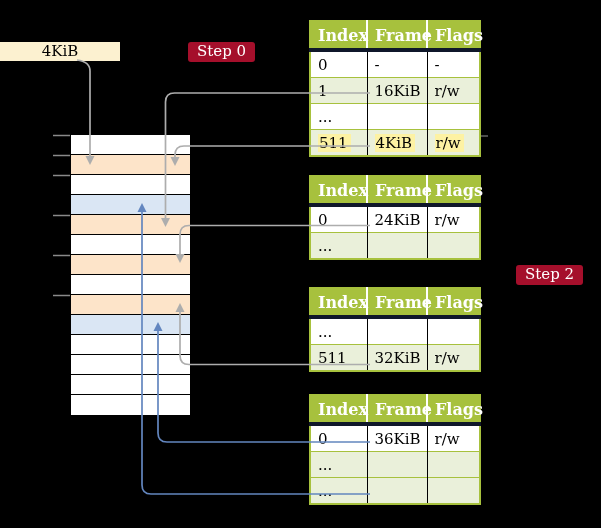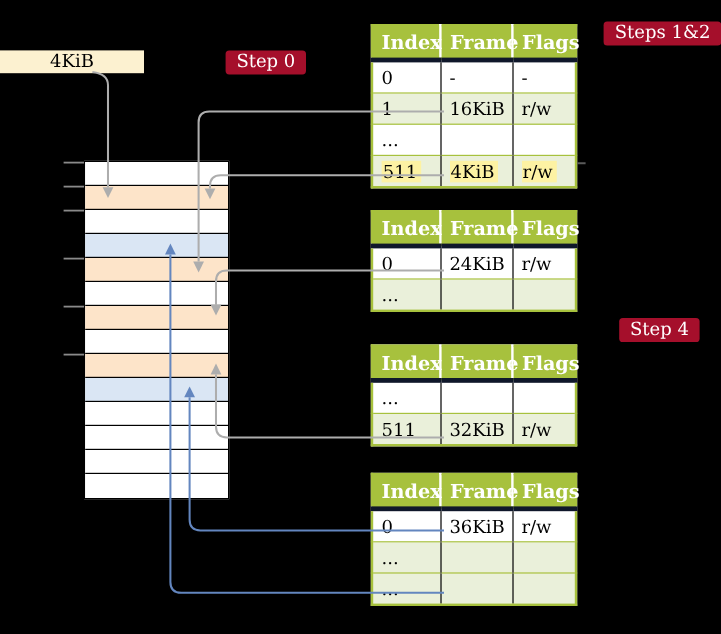--- a/index.html
+++ b/index.html
@@ -38,22 +38,21 @@
 </head>
 <body>
 
 <div class="canvas">
 
   <div class="kib-box">
     <span>4KiB</span>
   </div>
 
   <div class="step-label" style="left:188px;top:42px">Step 0</div>
-  <div class="step-label" style="right:0;top:18px">Steps 1&amp;2</div>
-  <div class="step-label" style="left:516px;top:265px">Step 4</div>
+  <div class="step-label" style="left:516px;top:265px">Step 2</div>
 
   <div class="memory-stack">
       <div class="mrow white"></div>
       <div class="mrow orange"></div>
       <div class="mrow white"></div>
       <div class="mrow blue"></div>
       <div class="mrow orange"></div>
       <div class="mrow white"></div>
       <div class="mrow orange"></div>
       <div class="mrow white"></div>

